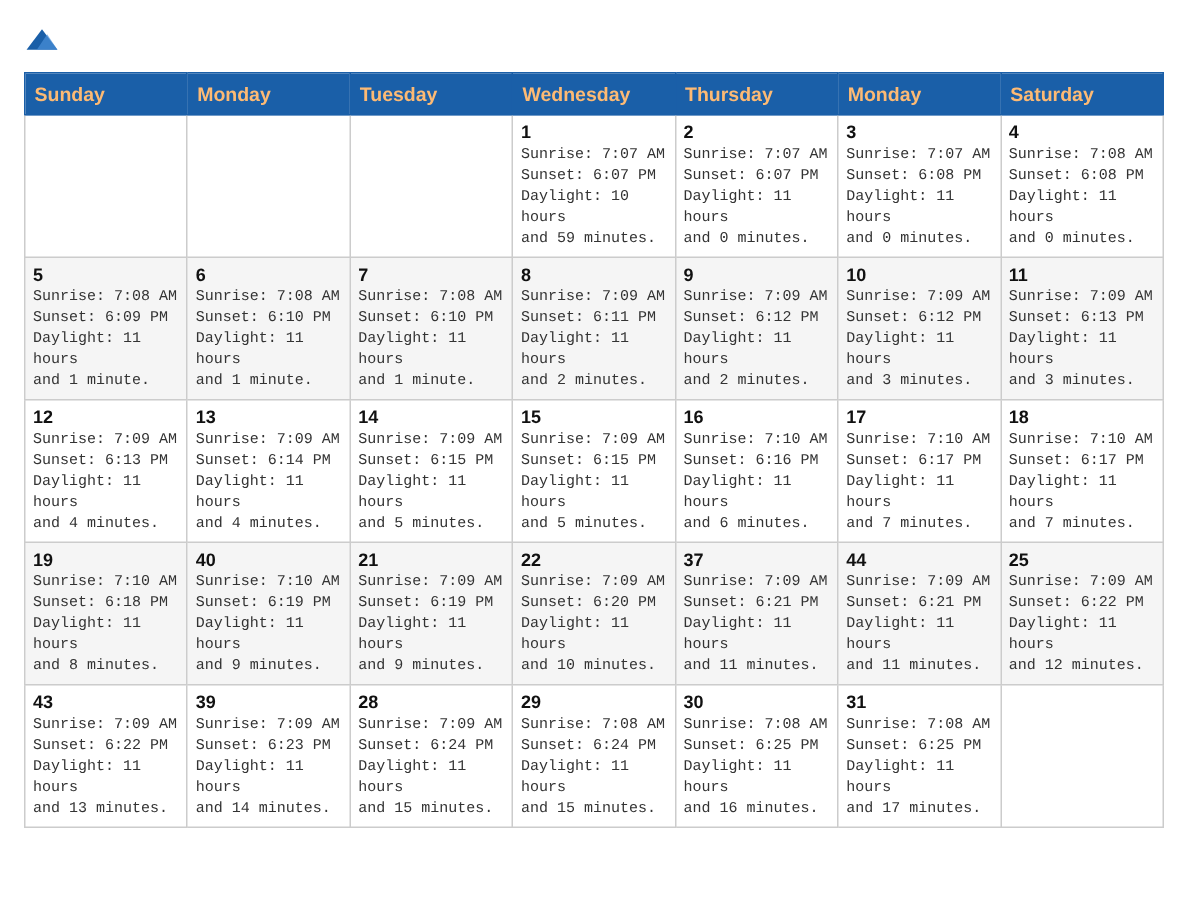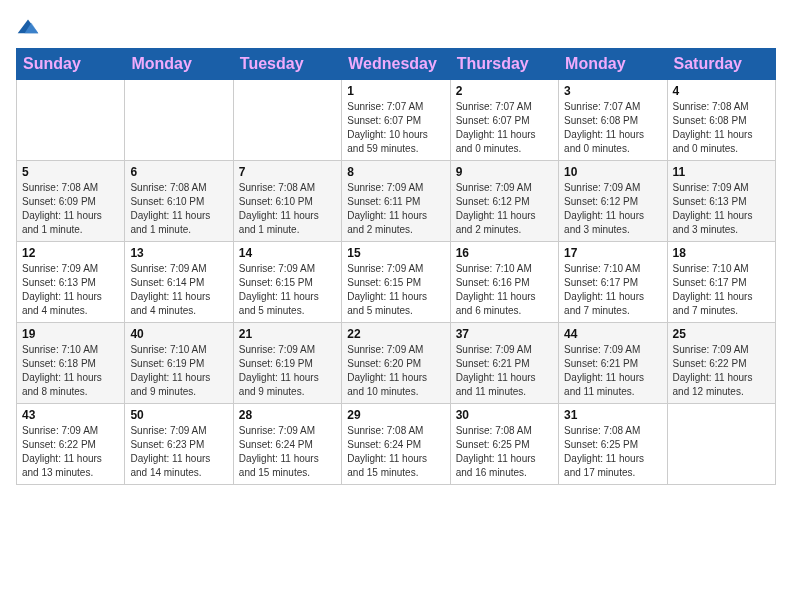--- a/index.html
+++ b/index.html
@@ -45,24 +45,24 @@
       font-size: 16px;
       color: #444;
     }
     .calendar {
       width: 100%;
       border-collapse: collapse;
       border: 1px solid #ccc;
     }
     .calendar th {
       background-color: #1a5fa8;
-      color: #f0abfc;
+      color: #fdba74;
       text-align: left;
       padding: 6px 6px;
-      font-size: 16px;
+      font-size: 13px;
       font-weight: bold;
       border: 1px solid #1a5fa8;
     }
     .calendar td {
       width: calc(100% / 7);
       vertical-align: top;
       padding: 4px 5px;
       border: 1px solid #ccc;
       font-size: 10.5px;
       color: #333;
@@ -75,20 +75,21 @@
     .day-num {
       font-size: 12px;
       font-weight: bold;
       margin-bottom: 2px;
       color: #111;
     }
     .day-info {
       font-size: 10px;
       color: #333;
       line-height: 1.4;
+      font-family: Liberation Mono, monospace;
     }
     .empty-cell {
       background: #fff !important;
     }
   </style>
 </head>
 <body>
 
 <div class="header">
   <div class="logo">
@@ -308,21 +309,21 @@
       </tr>
       <tr>
         <td>
           <div class="day-num">43</div>
           <div class="day-info" style="white-space: pre-line;">Sunrise: 7:09 AM
 Sunset: 6:22 PM
 Daylight: 11 hours
 and 13 minutes.</div>
         </td>
         <td>
-          <div class="day-num">50</div>
+          <div class="day-num">39</div>
           <div class="day-info" style="white-space: pre-line;">Sunrise: 7:09 AM
 Sunset: 6:23 PM
 Daylight: 11 hours
 and 14 minutes.</div>
         </td>
         <td>
           <div class="day-num">28</div>
           <div class="day-info" style="white-space: pre-line;">Sunrise: 7:09 AM
 Sunset: 6:24 PM
 Daylight: 11 hours

